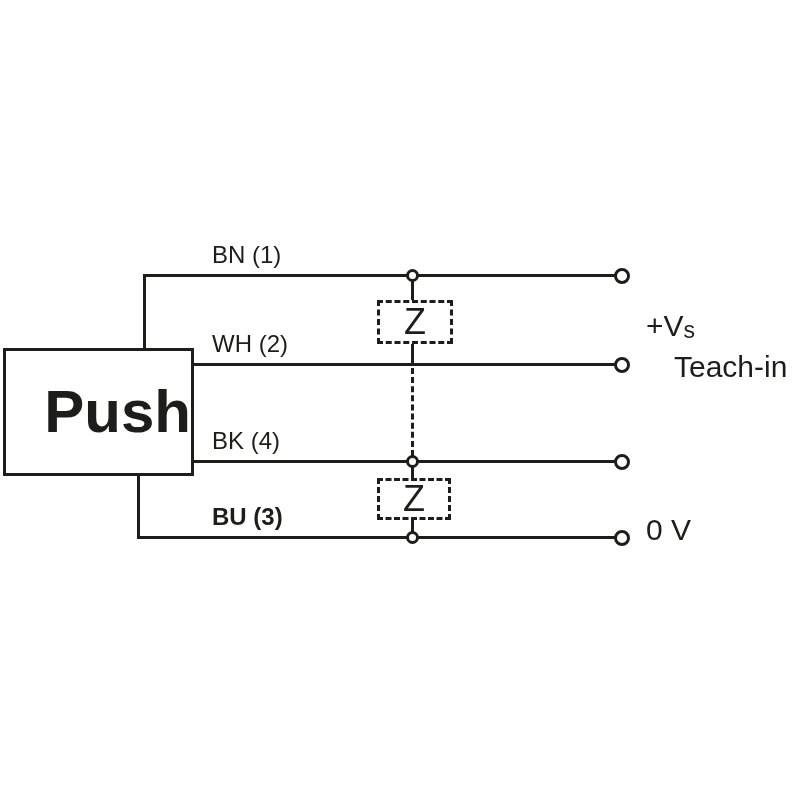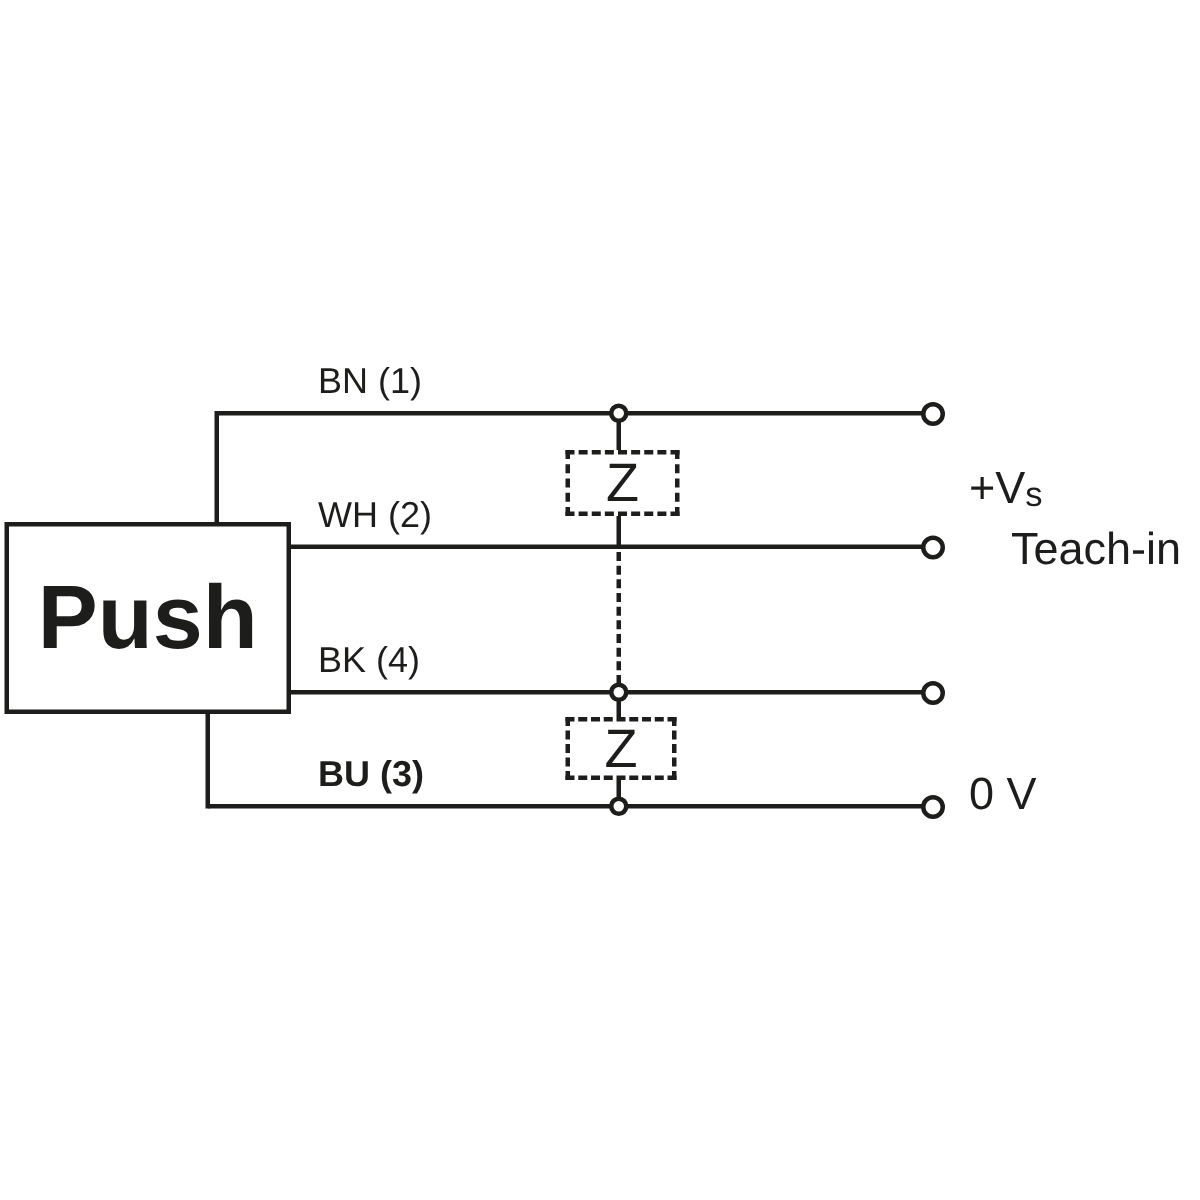--- a/index.html
+++ b/index.html
@@ -18,21 +18,21 @@
   
   .wire{position:absolute;height:3px;background:var(--line);}
   
   .vline{position:absolute;width:3px;background:var(--line);}
   
   .vdash{position:absolute;width:0;border-left:3px dashed var(--line);}
   
   .device-box{
     position:absolute;left:3px;top:348px;width:191px;height:128px;
     border:3px solid var(--line);background:#fff;box-sizing:border-box;
-    display:flex;flex-direction:column;align-items:center;justify-content:center;
+    display:flex;flex-direction:column;align-items:flex-end;justify-content:center;
     font-size:60px;line-height:58px;font-weight:bold;letter-spacing:0px;
   }
   
   .zbox{
     position:absolute;border:3px dashed var(--line);background:#fff;box-sizing:border-box;
     display:flex;align-items:center;justify-content:center;
     font-size:36px;line-height:1;font-weight:normal;
   }
   
   .junction{

